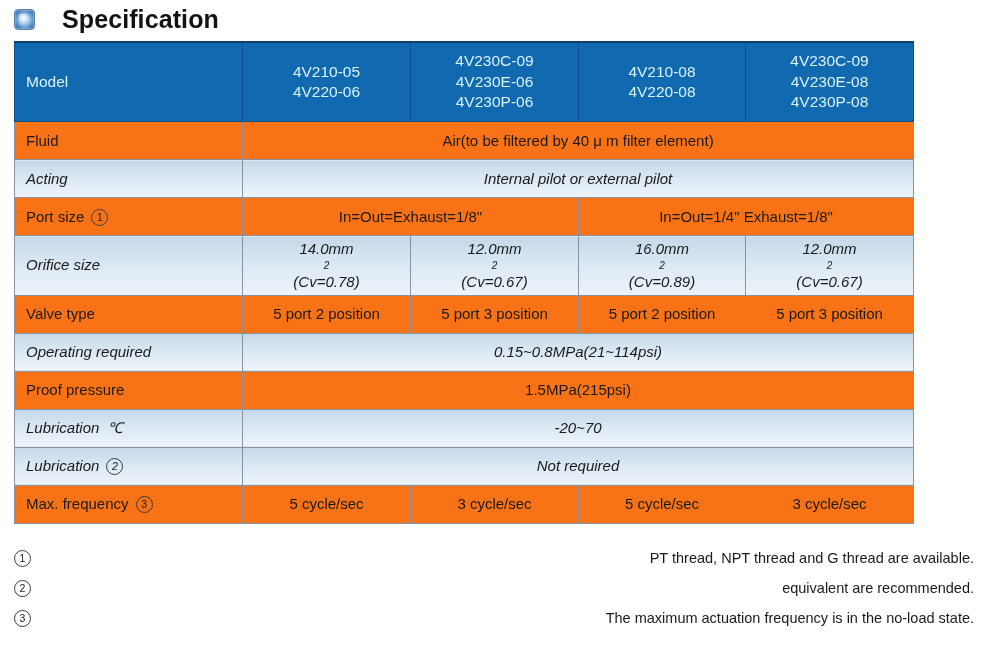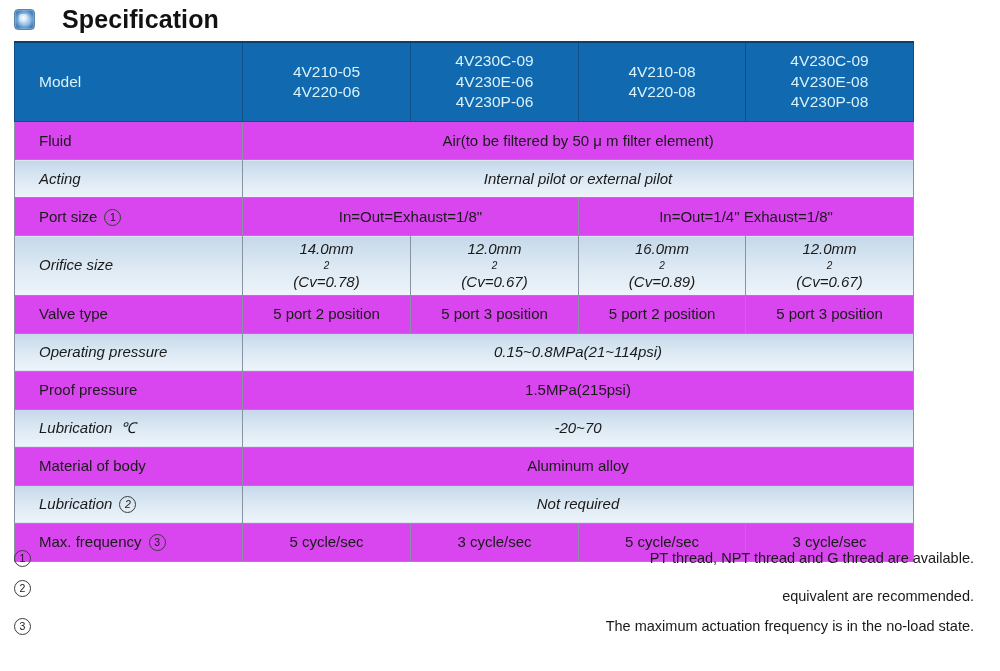--- a/index.html
+++ b/index.html
@@ -77,29 +77,29 @@
   .spec-table tr.hdr th {
     background: #1169b0;
     color: #d9f2fb;
     font-size: 15.5px;
     border-color: #0d4f86;
     border-top: 2px solid #123d69;
     height: 72px;
   }
   th.hdr-label, td.rowlabel {
     text-align: left;
-    padding-left: 24px;
+    padding-left: 11px;
   }
   
   tr.shade > td {
     background: linear-gradient(180deg, #c5d8e9 0%, #dbe8f3 48%, #eef4fa 100%);
     font-style: italic;
   }
   tr.plain > td {
-    background: #d946ef;
+    background: #f97316;
   }
   tr.tall > td { height: 46px; }
   tr.norm > td { height: 31px; }
   tr.weight > td { height: 62px; }
 
   .sup { font-size: 10px; vertical-align: super; }
   .circnum {
     display: inline-block;
     width: 15px; height: 15px;
     line-height: 14px;
@@ -132,21 +132,21 @@
     flex: 0 0 auto;
     width: 15px; height: 15px;
     line-height: 14px;
     border: 1px solid #3b3b3b;
     border-radius: 50%;
     font-size: 10.5px;
     text-align: center;
     margin-top: 2px;
   }
   .note-body { flex: 1 1 auto; text-align: right; }
-  .note-cont { display: block; padding-left: 1px; margin-top: 8px; }
+  .note-cont { display: block; padding-left: 1px; }
 </style>
 </head>
 <body>
 
 <div class="page">
 
   <div class="title-bar">
     <span class="title-icon"></span>
     <span class="title-text">Specification</span>
   </div>
@@ -178,21 +178,21 @@
         </th>
         <th class="two-line">
           <span>4V230C-09</span>
           <span>4V230E-08</span>
           <span>4V230P-08</span>
         </th>
       </tr>
 
       <tr class="plain norm">
         <td class="rowlabel">Fluid</td>
-        <td colspan="4">Air(to be filtered by 50 μ m filter element)</td>
+        <td colspan="4">Air(to be filtered by 40 μ m filter element)</td>
       </tr>
 
       <tr class="shade norm">
         <td class="rowlabel">Acting</td>
         <td colspan="4">Internal pilot or external pilot</td>
       </tr>
 
       <tr class="plain norm">
         <td class="rowlabel">
           <span>Port size</span><span class="circnum">1</span>
@@ -235,40 +235,36 @@
 
       <tr class="plain norm">
         <td class="rowlabel">Valve type</td>
         <td>5 port 2 position</td>
         <td>5 port 3 position</td>
         <td>5 port 2 position</td>
         <td>5 port 3 position</td>
       </tr>
 
       <tr class="shade norm">
-        <td class="rowlabel">Operating pressure</td>
+        <td class="rowlabel">Operating required</td>
         <td colspan="4">0.15~0.8MPa(21~114psi)</td>
       </tr>
 
       <tr class="plain norm">
         <td class="rowlabel">Proof pressure</td>
         <td colspan="4">1.5MPa(215psi)</td>
       </tr>
 
       <tr class="shade norm">
         <td class="rowlabel">
           <span>Lubrication</span>&nbsp;&nbsp;<span>℃</span>
         </td>
         <td colspan="4">-20~70</td>
       </tr>
 
-      <tr class="plain norm">
-        <td class="rowlabel">Material of body</td>
-        <td colspan="4">Aluminum alloy</td>
-      </tr>
 
       <tr class="shade norm">
         <td class="rowlabel">
           <span>Lubrication</span><span class="circnum">2</span>
         </td>
         <td colspan="4">Not required</td>
       </tr>
 
       <tr class="plain norm">
         <td class="rowlabel">

